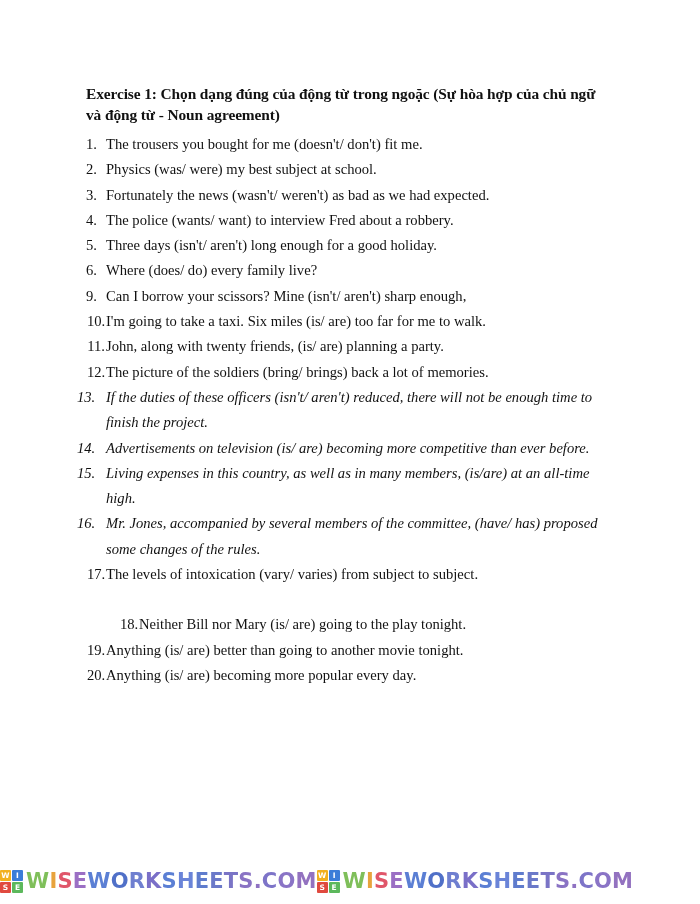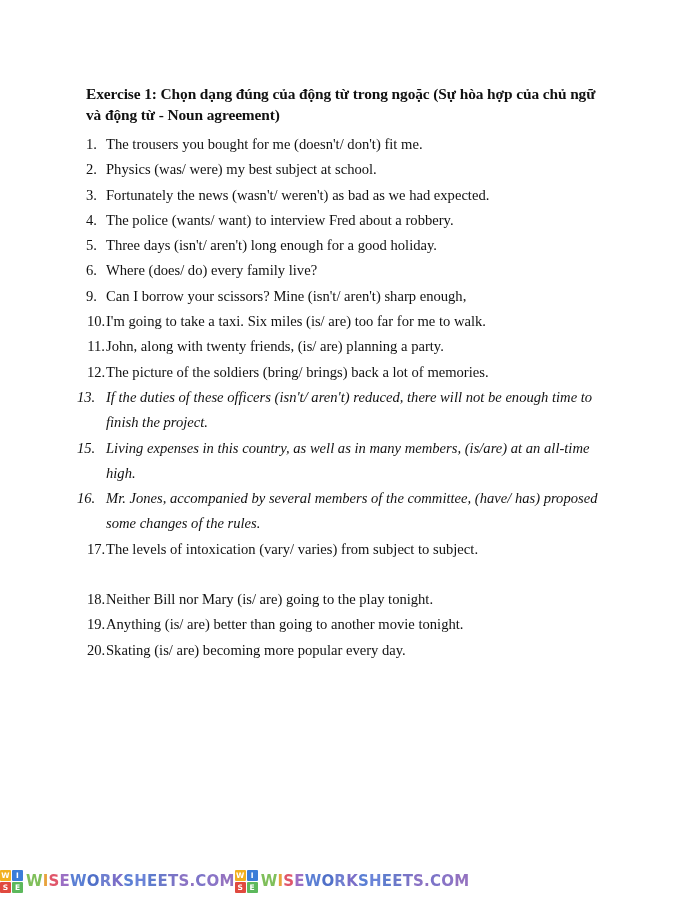--- a/index.html
+++ b/index.html
@@ -76,20 +76,21 @@
 
   
   li.item.wrap {
     padding-left: 20px;
     text-indent: -20px;
     font-style: italic;
   }
 
   li.item.gap-before {
     margin-top: 25px;
+    margin-left: 33px;
   }
 
   
   .watermark {
     position: absolute;
     left: 0;
     top: 866px;
     width: 700px;
     height: 30px;
     overflow: hidden;
@@ -118,21 +119,21 @@
     font-weight: bold;
     color: #ffffff;
     line-height: 11px;
     text-align: center;
     border-radius: 1px;
   }
 
   .wm-text {
     font-family: "DejaVu Sans", sans-serif;
     font-weight: bold;
-    font-size: 15px;
+    font-size: 21px;
     letter-spacing: 0.2px;
     line-height: 26px;
   }
   .wm-text span {
     display: inline-block;
   }
 </style>
 </head>
 <body>
 
@@ -183,20 +184,23 @@
       </li>
 
       <li class="item double">
         <span class="num">12.</span><span class="txt">The picture of the soldiers (bring/ brings) back a lot of memories.</span>
       </li>
 
       <li class="item double wrap">
         <span class="num">13.</span><span class="txt">If the duties of these officers (isn't/ aren't) reduced, there will not be enough time to finish the project.</span>
       </li>
 
+      <li class="item double wrap">
+        <span class="num">14.</span><span class="txt">Advertisements on television (is/ are) becoming more competitive than ever before.</span>
+      </li>
 
       <li class="item double wrap">
         <span class="num">15.</span><span class="txt">Living expenses in this country, as well as in many members, (is/are) at an all-time high.</span>
       </li>
 
       <li class="item double wrap">
         <span class="num">16.</span><span class="txt">Mr. Jones, accompanied by several members of the committee, (have/ has) proposed some changes of the rules.</span>
       </li>
 
       <li class="item double">
@@ -205,21 +209,21 @@
 
       <li class="item double gap-before">
         <span class="num">18.</span><span class="txt">Neither Bill nor Mary (is/ are) going to the play tonight.</span>
       </li>
 
       <li class="item double">
         <span class="num">19.</span><span class="txt">Anything (is/ are) better than going to another movie tonight.</span>
       </li>
 
       <li class="item double">
-        <span class="num">20.</span><span class="txt">Skating (is/ are) becoming more popular every day.</span>
+        <span class="num">20.</span><span class="txt">Anything (is/ are) becoming more popular every day.</span>
       </li>
 
     </ol>
   </div>
 
   <div class="watermark" id="watermark">
       <div class="wm-unit">
         <div class="wm-logo">
           <span style="background: rgb(242, 176, 30);">W</span>
           <span style="background: rgb(59, 125, 216);">I</span>

